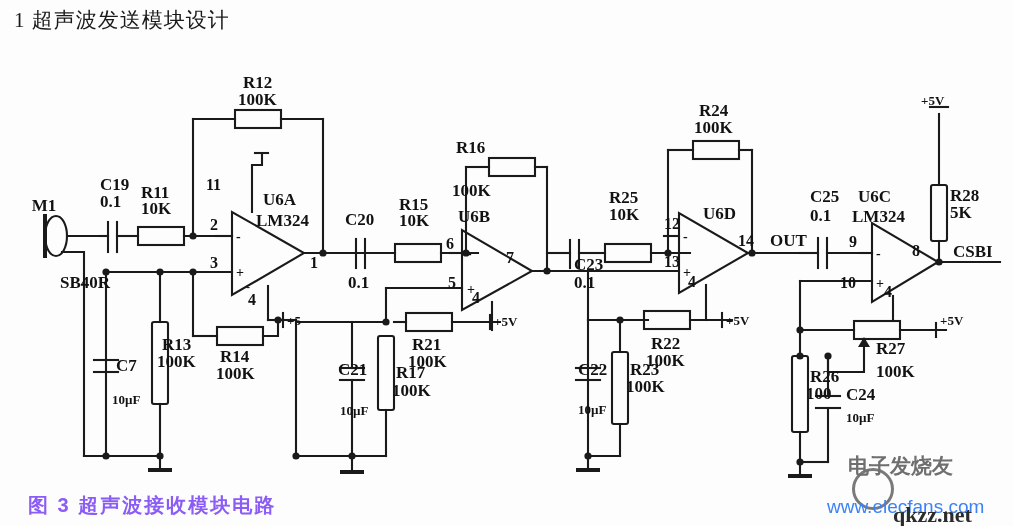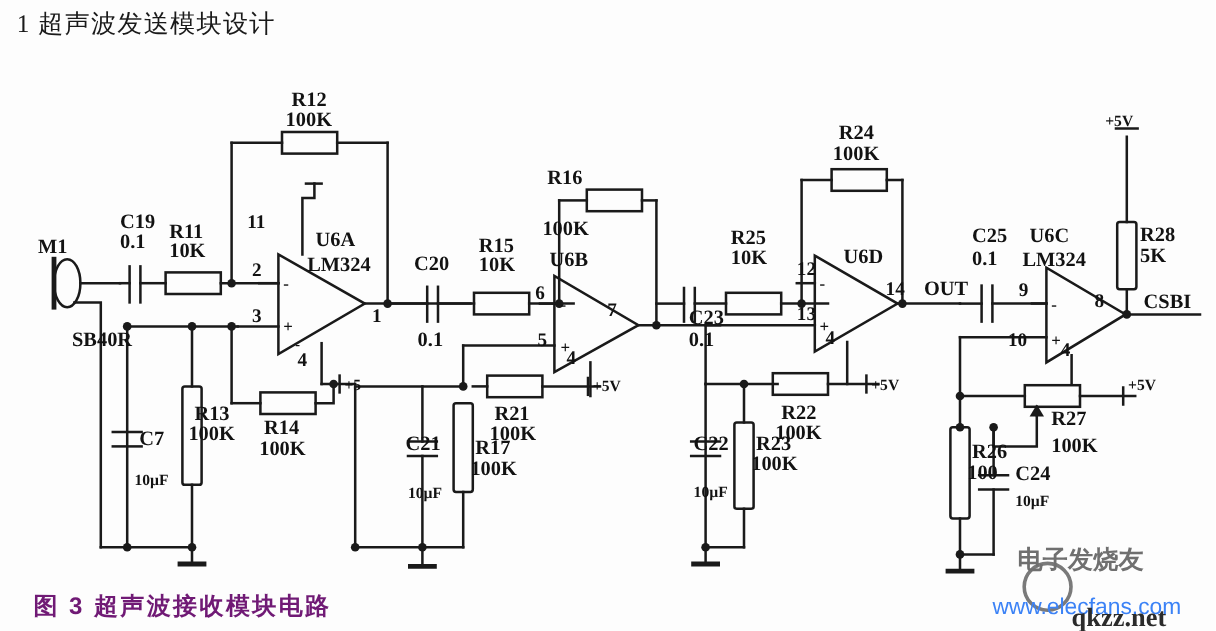--- a/index.html
+++ b/index.html
@@ -25,21 +25,21 @@
     color: #1a1a1a;
     white-space: nowrap;
   }
   #caption {
     position: absolute;
     left: 28px;
     top: 492px;
     font-size: 20px;
     font-weight: bold;
     letter-spacing: 2px;
-    color: #701a75;
+    color: #8b5cf6;
     white-space: nowrap;
     font-family: "Liberation Sans", "DejaVu Sans", sans-serif;
     text-align: center;
   }
   #schematic {
     position: absolute;
     left: 0;
     top: 0;
   }
   .wm {

